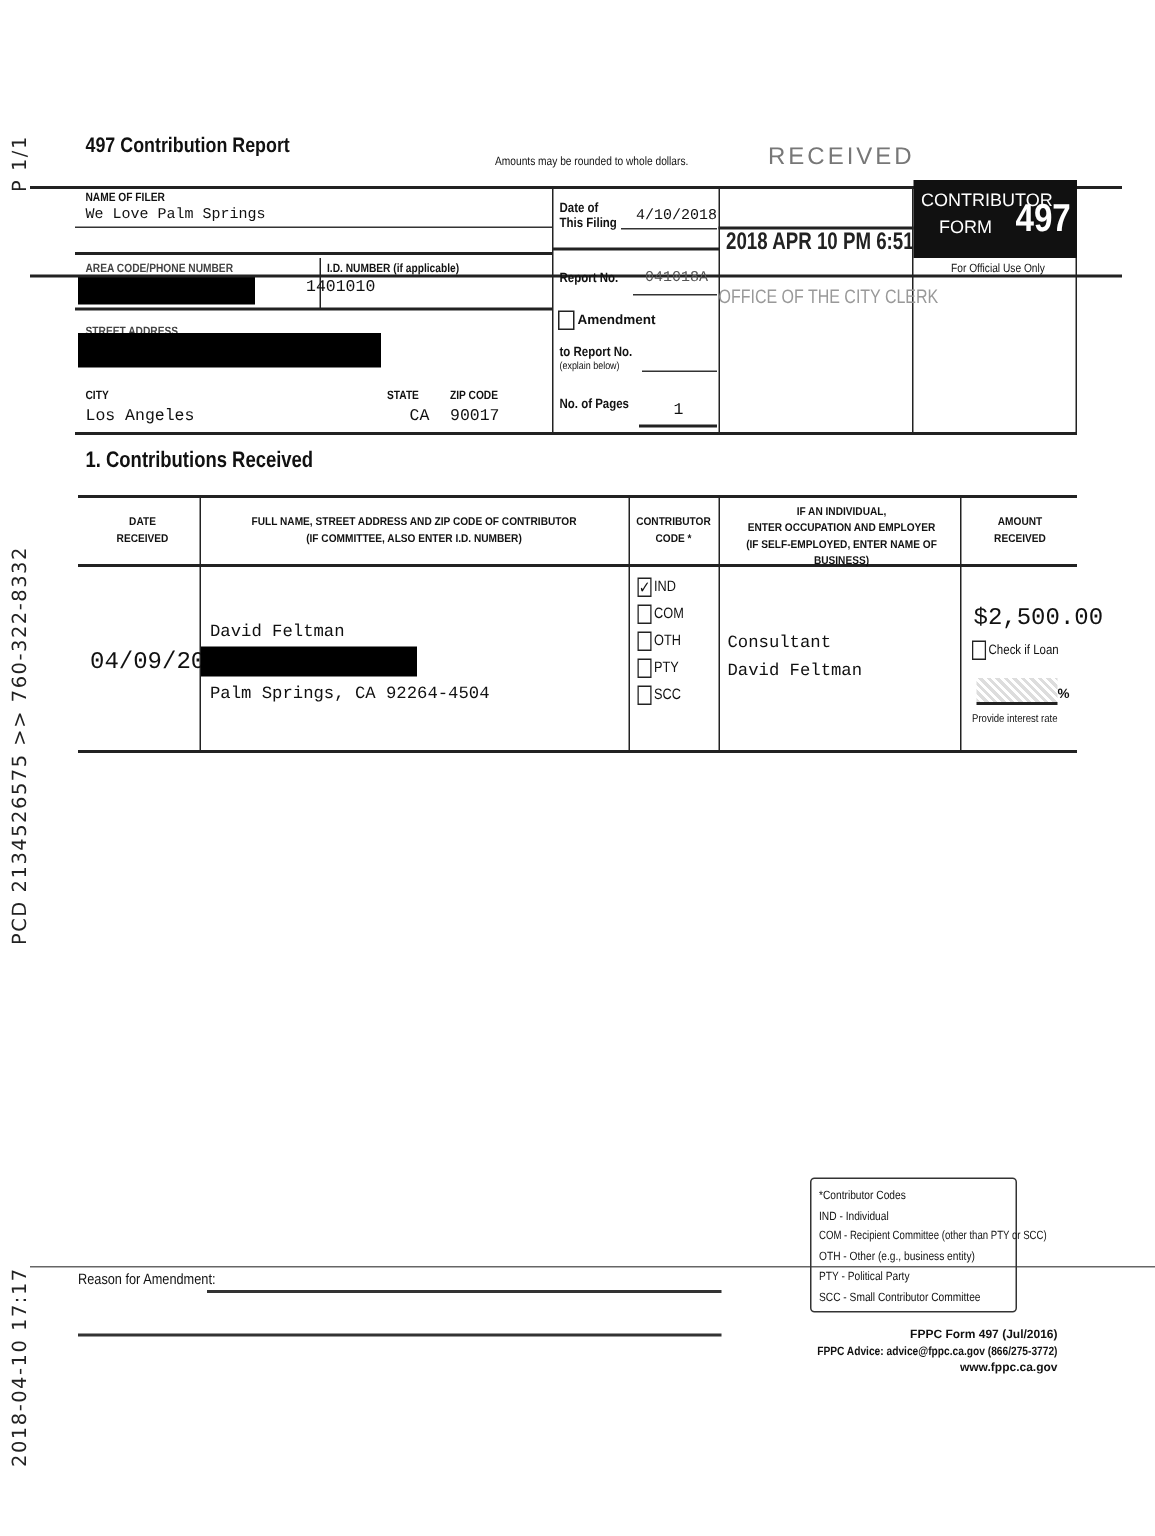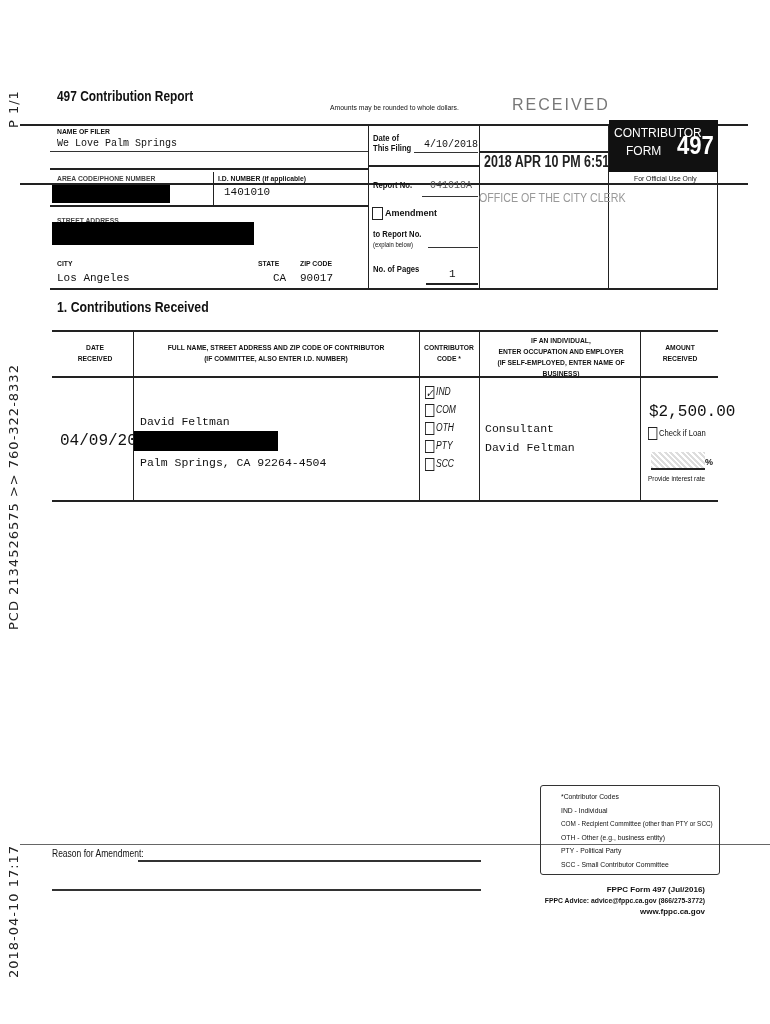--- a/index.html
+++ b/index.html
@@ -40,21 +40,21 @@
 
 <div class="abs lbl" style="left:57px; top:127px;">NAME OF FILER</div>
 <div class="abs mono" style="left:57px; top:138px; font-size:10px;">We Love Palm Springs</div>
 <div class="hthin" style="left:50px; top:151px; width:318px;"></div>
 <div class="hline" style="left:50px; top:168px; width:318px;"></div>
 
 <div class="abs lbl" style="left:57px; top:174px; color:#444;">AREA CODE/PHONE NUMBER</div>
 <div class="redact" style="left:52px; top:184px; width:118px; height:19px;"></div>
 <div class="vline" style="left:213px; top:172px; height:34px;"></div>
 <div class="abs lbl" style="left:218px; top:174px;">I.D. NUMBER (if applicable)</div>
-<div class="abs mono" style="left:224px; top:186px; font-size:11px;text-align:center;">1401010</div>
+<div class="abs mono" style="left:204px; top:186px; font-size:11px;text-align:center;">1401010</div>
 <div class="hline" style="left:50px; top:205px; width:318px;"></div>
 
 <div class="abs lbl" style="left:57px; top:216px; color:#444;">STREET ADDRESS</div>
 <div class="redact" style="left:52px; top:222px; width:202px; height:23px;"></div>
 
 <div class="abs lbl" style="left:57px; top:259px;">CITY</div>
 <div class="abs mono" style="left:57px; top:272px; font-size:11px;">Los Angeles</div>
 <div class="abs lbl" style="left:258px; top:259px;">STATE</div>
 <div class="abs mono" style="left:262px; top:272px; font-size:11px;margin-left:11px;">CA</div>
 <div class="abs lbl" style="left:300px; top:259px;">ZIP CODE</div>
@@ -124,21 +124,21 @@
   <div>AMOUNT</div>
   <div>RECEIVED</div>
 </div>
 
 <div>
   <div class="abs mono" style="left:60px; top:432px; font-size:16px;">04/09/2018</div>
   <div class="abs mono" style="left:140px; top:415px; font-size:11.5px;">David Feltman</div>
   <div class="redact" style="left:134px; top:431px; width:144px; height:20px;"></div>
   <div class="abs mono" style="left:140px; top:456px; font-size:11.5px;">Palm Springs, CA 92264-4504</div>
 
-  <div class="abs" style="left:425px; top:383px;font-style:italic;">
+  <div class="abs" style="left:425px; top:383px;">
     <div class="code-row"><span class="cb checked"></span><span>IND</span></div>
     <div class="code-row"><span class="cb"></span><span>COM</span></div>
     <div class="code-row"><span class="cb"></span><span>OTH</span></div>
     <div class="code-row"><span class="cb"></span><span>PTY</span></div>
     <div class="code-row"><span class="cb"></span><span>SCC</span></div>
   </div>
 
   <div class="abs mono" style="left:485px; top:422px; font-size:11.5px;">Consultant</div>
   <div class="abs mono" style="left:485px; top:441px; font-size:11.5px;">David Feltman</div>
 
@@ -149,21 +149,21 @@
   <div class="abs" style="left:651px; top:452px; width:54px; height:16px; background:repeating-linear-gradient(45deg,#ddd 0 2px,#fff 2px 4px); border-bottom:2px solid #222;"></div>
   <div class="abs" style="left:705px; top:457px; font-size:9px; font-weight:bold;">%</div>
   <div class="abs" style="left:648px; top:474px; font-size:7.5px; transform:scaleX(0.85); transform-origin:left; white-space:nowrap;">Provide interest rate</div>
 </div>
 
 <div class="hline" style="left:20px; top:844px; width:750px; height:1px; background:#666;"></div>
 <div class="abs" style="left:52px; top:848px; font-size:10px; transform:scaleX(0.85); transform-origin:left; white-space:nowrap;">Reason for Amendment:</div>
 <div class="hthin" style="left:138px; top:860px; width:343px; height:2px;"></div>
 <div class="hthin" style="left:52px; top:889px; width:429px; height:2px;"></div>
 
-<div class="abs" style="left:540px; top:785px; width:180px; height:90px; border:1px solid #333; border-radius:3px; font-size:8px; line-height:13.5px; padding:4px 0 0 20px; box-sizing:border-box;">
+<div class="abs" style="left:540px; top:785px; width:138px; height:90px; border:1px solid #333; border-radius:3px; font-size:8px; line-height:13.5px; padding:4px 0 0 5px; box-sizing:border-box;">
   <div style="transform:scaleX(0.85); transform-origin:left; white-space:nowrap;">*Contributor Codes</div>
   <div style="transform:scaleX(0.85); transform-origin:left; white-space:nowrap;">IND - Individual</div>
   <div style="transform:scaleX(0.8); transform-origin:left; white-space:nowrap;">COM - Recipient Committee (other than PTY or SCC)</div>
   <div style="transform:scaleX(0.85); transform-origin:left; white-space:nowrap;">OTH - Other (e.g., business entity)</div>
   <div style="transform:scaleX(0.85); transform-origin:left; white-space:nowrap;">PTY - Political Party</div>
   <div style="transform:scaleX(0.85); transform-origin:left; white-space:nowrap;">SCC - Small Contributor Committee</div>
 </div>
 
 <div class="abs" style="left:500px; top:884px; width:205px; font-size:8px; font-weight:bold; text-align:right; line-height:11px;">
   <div>FPPC Form 497 (Jul/2016)</div>

